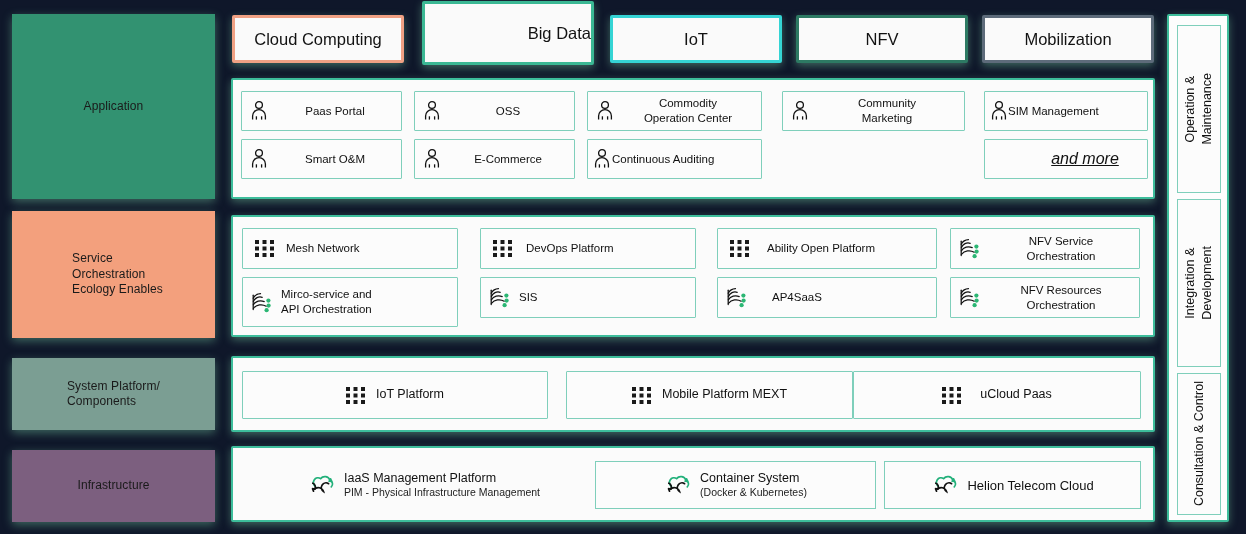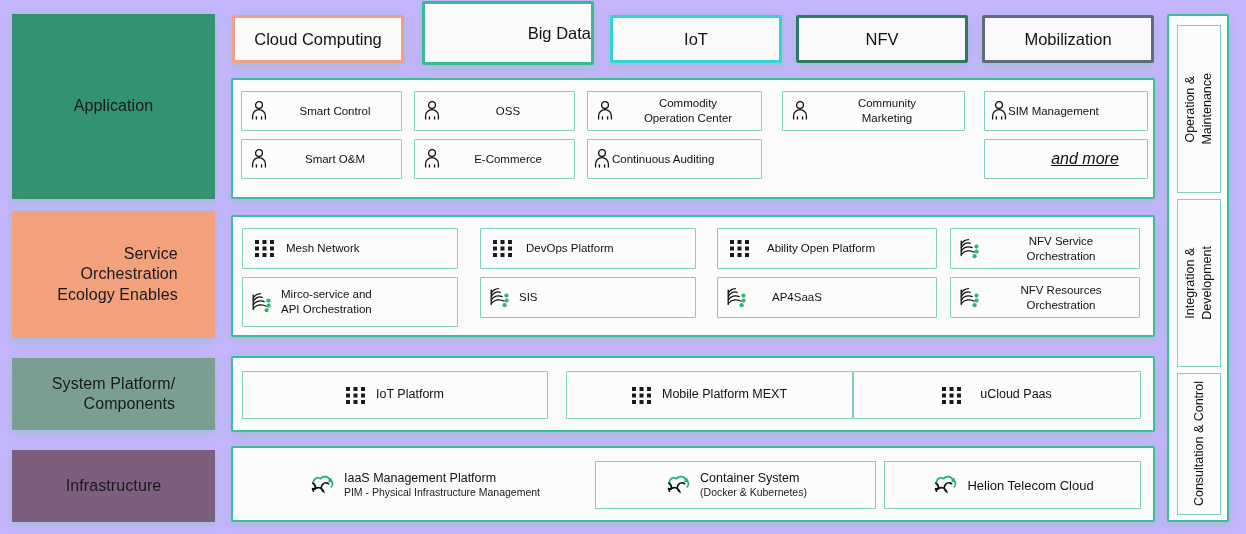--- a/index.html
+++ b/index.html
@@ -6,36 +6,36 @@
   * { box-sizing: border-box; }
   html, body {
     margin: 0; padding: 0;
     background: #ffffff;
     font-family: "Liberation Sans", sans-serif;
   }
   #stage {
     position: relative;
     width: 1246px;
     height: 534px;
-    background: #c4b5fd;
+    background: #0f172a;
     overflow: hidden;
   }
 
   
   .abs { position: absolute; }
   .ctr { display: flex; align-items: center; justify-content: center; }
 
   .glow { box-shadow: 0 3px 9px rgba(120, 200, 160, .45); }
 
   
   .layer-label {
     color: #1a1a1a;
-    font-size: 16px;
+    font-size: 12px;
     line-height: 1.28;
-    text-align: right;
+    text-align: left;
     letter-spacing: .1px;
     padding: 2px 6px;
   }
 
   
   .row-box {
     background: #fbfbfb;
     border: 2.5px solid #3dbd9b;
     border-radius: 2px;
   }
@@ -150,21 +150,21 @@
 
   <div class="abs row-box glow" style="left:231px; top:78px; width:924px; height:121px;">
 
     <div class="item" style="left:8px; top:11px; width:161px; height:40px;">
       <svg class="icon icon-person" viewBox="0 0 20 22">
         <circle cx="10" cy="5" r="3.4" fill="none" stroke="#111" stroke-width="1.3"></circle>
         <path d="M3.6 19.5 V16 a6.4 6.4 0 0 1 12.8 0 V19.5" fill="none" stroke="#111" stroke-width="1.3"></path>
         <line x1="7.4" y1="16.3" x2="7.4" y2="19.6" stroke="#111" stroke-width="1.3"></line>
         <line x1="12.6" y1="16.3" x2="12.6" y2="19.6" stroke="#111" stroke-width="1.3"></line>
       </svg>
-      <span class="item-text">Smart Control</span>
+      <span class="item-text">Paas Portal</span>
     </div>
 
     <div class="item" style="left:181px; top:11px; width:161px; height:40px;">
       <svg class="icon icon-person" viewBox="0 0 20 22">
         <circle cx="10" cy="5" r="3.4" fill="none" stroke="#111" stroke-width="1.3"></circle>
         <path d="M3.6 19.5 V16 a6.4 6.4 0 0 1 12.8 0 V19.5" fill="none" stroke="#111" stroke-width="1.3"></path>
         <line x1="7.4" y1="16.3" x2="7.4" y2="19.6" stroke="#111" stroke-width="1.3"></line>
         <line x1="12.6" y1="16.3" x2="12.6" y2="19.6" stroke="#111" stroke-width="1.3"></line>
       </svg>
       <span class="item-text">OSS</span>

